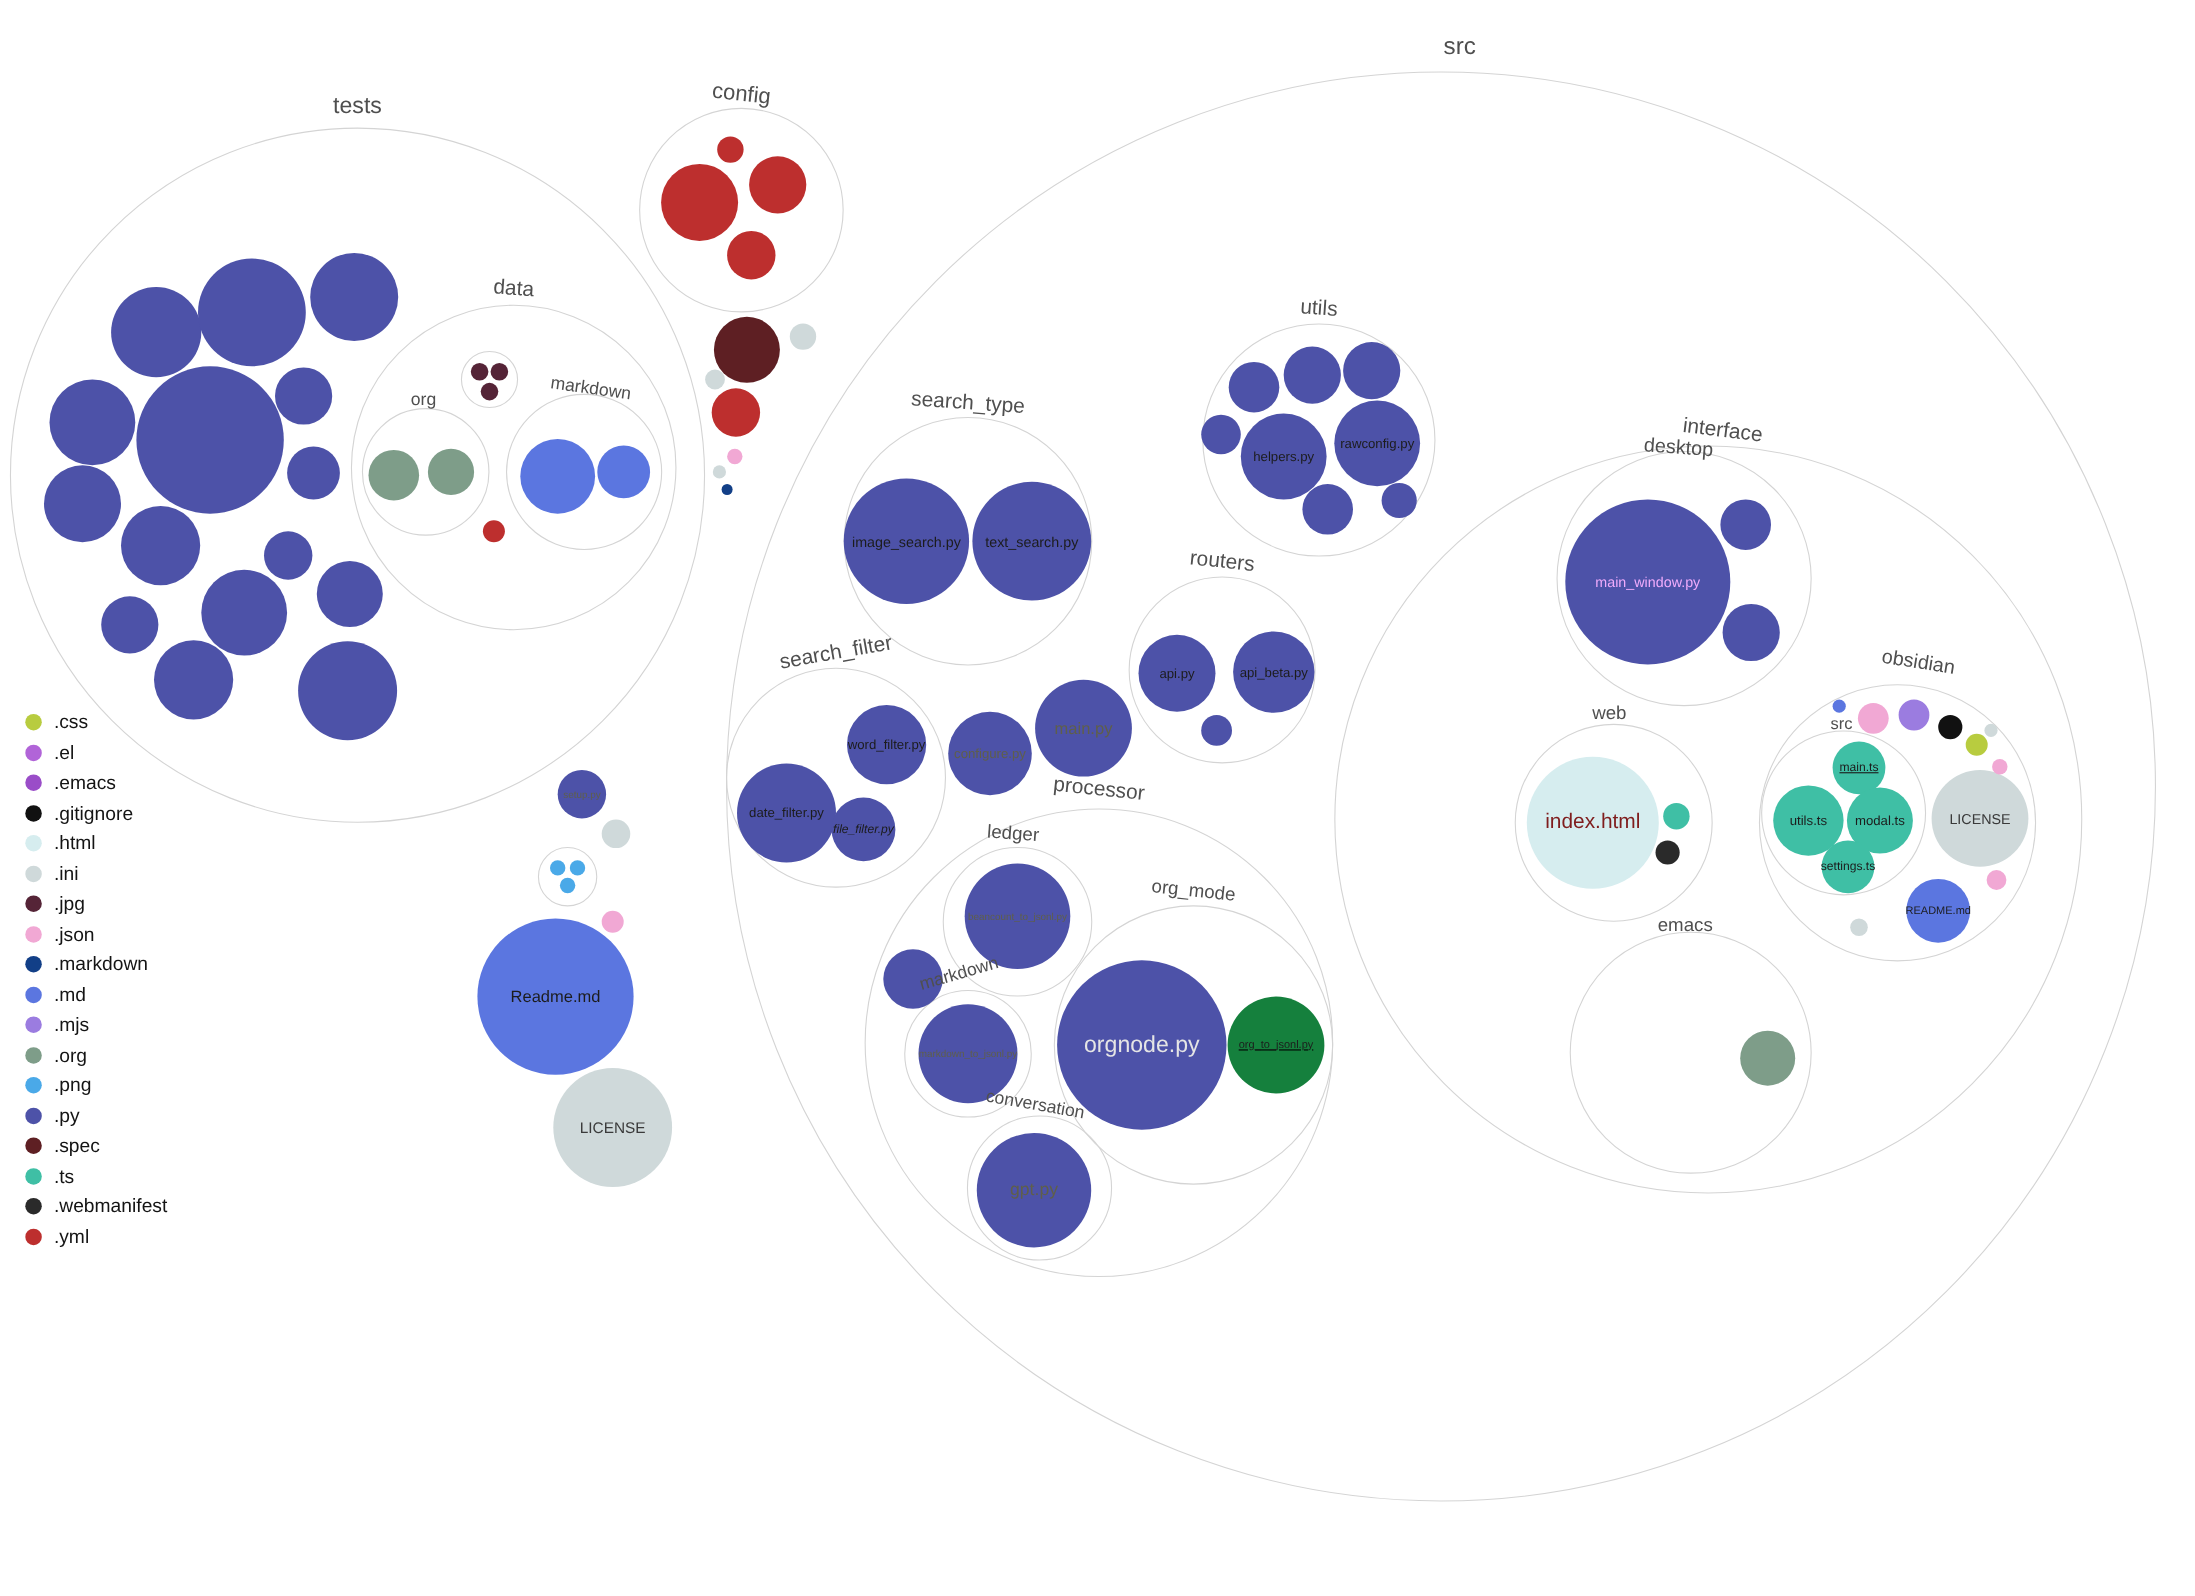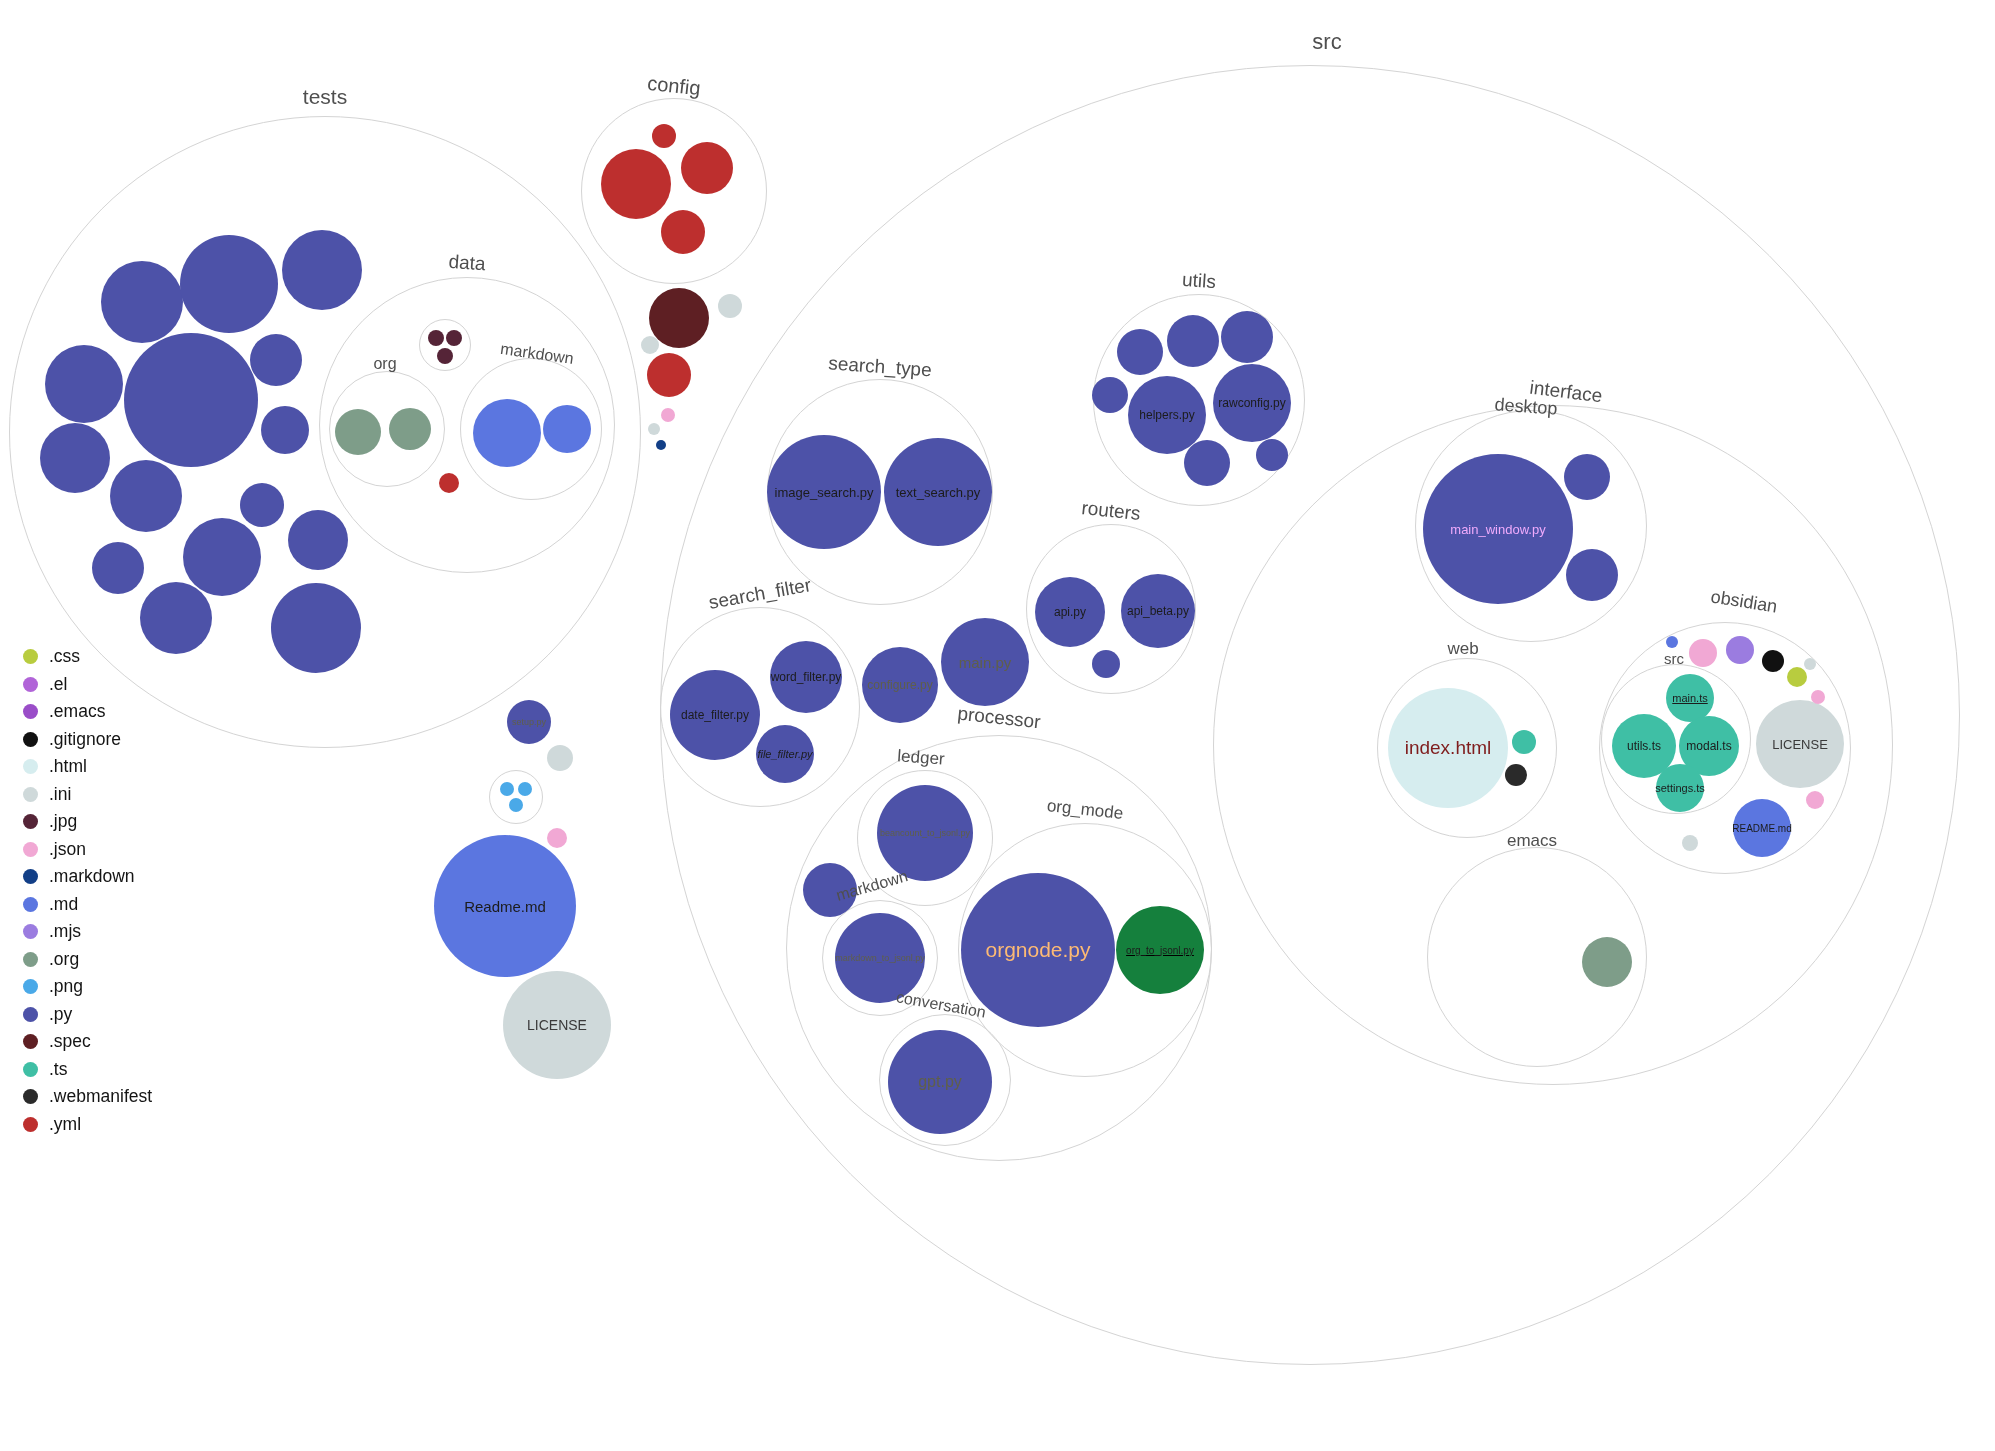--- a/index.html
+++ b/index.html
@@ -197,38 +197,38 @@
     <div class="bubble" style="left: 1092px; top: 377px; height: 36px; width: 36px; background: rgb(77, 82, 168);"></div>
     <div class="bubble" style="left: 1184px; top: 440px; height: 46px; width: 46px; background: rgb(77, 82, 168);"></div>
     <div class="bubble" style="left: 1256px; top: 439px; height: 32px; width: 32px; background: rgb(77, 82, 168);"></div>
     <div class="bubble" style="left: 1035px; top: 577px; height: 70px; width: 70px; background: rgb(77, 82, 168);">
       <span class="blabel" style="font-size: 12px; color: rgb(28, 28, 28);">api.py</span>
     </div>
     <div class="bubble" style="left: 1121px; top: 574px; height: 74px; width: 74px; background: rgb(77, 82, 168);">
       <span class="blabel" style="font-size: 12px; color: rgb(28, 28, 28);">api_beta.py</span>
     </div>
     <div class="bubble" style="left: 1092px; top: 650px; height: 28px; width: 28px; background: rgb(77, 82, 168);"></div>
-    <div class="bubble" style="left: 670px; top: 670px; height: 90px; width: 90px; background: rgb(77, 82, 168);">
+    <div class="bubble" style="left: 670px; top: 694px; height: 90px; width: 90px; background: rgb(77, 82, 168);">
       <span class="blabel" style="font-size: 12px; color: rgb(28, 28, 28);">date_filter.py</span>
     </div>
     <div class="bubble" style="left: 770px; top: 641px; height: 72px; width: 72px; background: rgb(77, 82, 168);">
       <span class="blabel" style="font-size: 12px; color: rgb(28, 28, 28);">word_filter.py</span>
     </div>
     <div class="bubble" style="left: 756px; top: 725px; height: 58px; width: 58px; background: rgb(77, 82, 168);">
       <span class="blabel" style="font-size: 11px; color: rgb(28, 28, 28); font-style: italic;">file_filter.py</span>
     </div>
     <div class="bubble" style="left: 803px; top: 863px; height: 54px; width: 54px; background: rgb(77, 82, 168);"></div>
     <div class="bubble" style="left: 877px; top: 785px; height: 96px; width: 96px; background: rgb(77, 82, 168);">
       <span class="blabel" style="font-size: 9px; color: rgb(95, 95, 74);">beancount_to_jsonl.py</span>
     </div>
     <div class="bubble" style="left: 835px; top: 913px; height: 90px; width: 90px; background: rgb(77, 82, 168);">
       <span class="blabel" style="font-size: 9px; color: rgb(95, 95, 74);">markdown_to_jsonl.py</span>
     </div>
     <div class="bubble" style="left: 961px; top: 873px; height: 154px; width: 154px; background: rgb(77, 82, 168);">
-      <span class="blabel" style="font-size: 21px; color: #fdba74;">orgnode.py</span>
+      <span class="blabel" style="font-size: 21px; color: #e5e5e5;">orgnode.py</span>
     </div>
     <div class="bubble" style="left: 1116px; top: 906px; height: 88px; width: 88px; background: #15803d; text-decoration: underline;">
       <span class="blabel" style="font-size: 10px; color: rgb(28, 28, 28);">org_to_jsonl.py</span>
     </div>
     <div class="bubble" style="left: 888px; top: 1030px; height: 104px; width: 104px; background: rgb(77, 82, 168);">
       <span class="blabel" style="font-size: 16px; color: rgb(95, 95, 74);">gpt.py</span>
     </div>
     <div class="bubble" style="left: 1423px; top: 454px; height: 150px; width: 150px; background: rgb(77, 82, 168);">
       <span class="blabel" style="font-size: 13px; color: #f0abfc;">main_window.py</span>
     </div>

